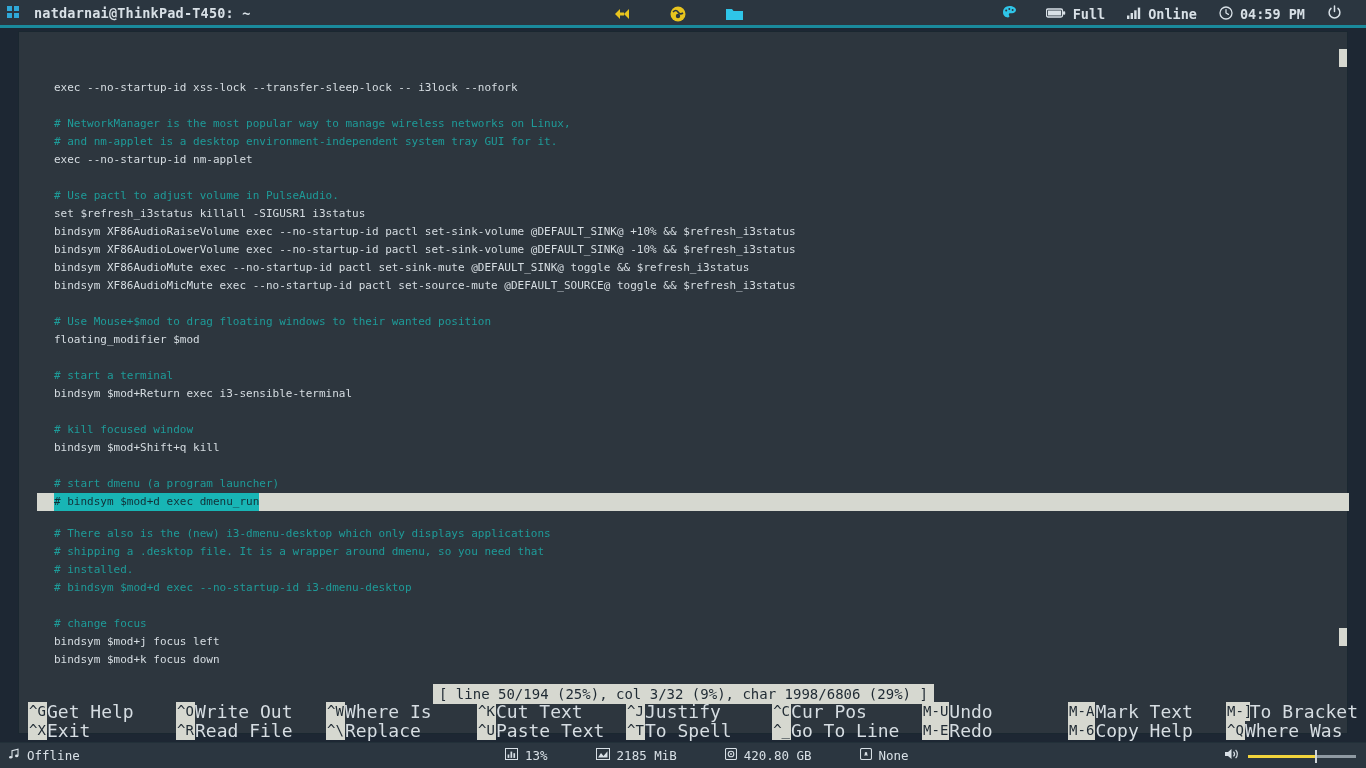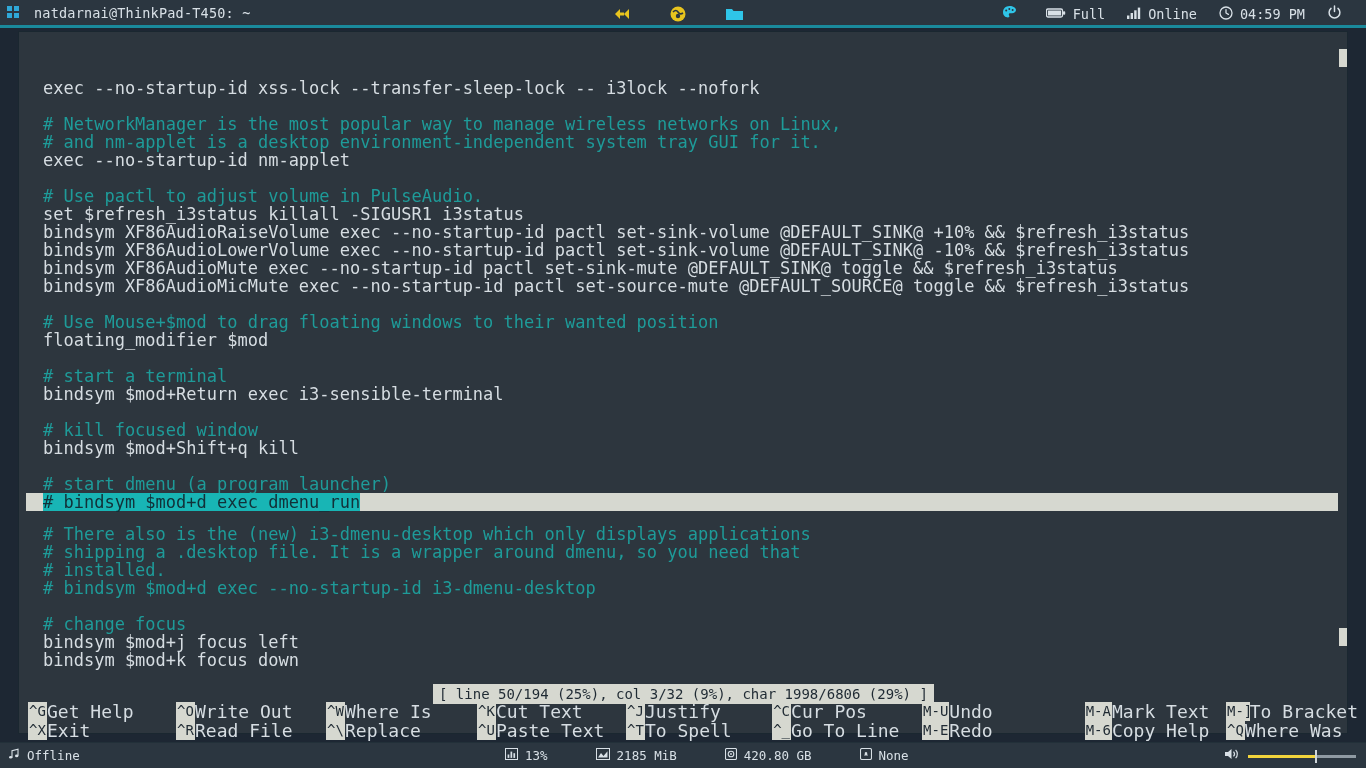--- a/index.html
+++ b/index.html
@@ -8,20 +8,21 @@
     background:#1d2733;
     font-family:"DejaVu Sans Mono","Liberation Mono",monospace;
     overflow:hidden;
   }
 
   
   #topbar{
     position:absolute; left:0; top:0; width:1366px; height:28px;
     background:#2b3640; display:flex; align-items:center;
     border-bottom:3px solid #1a8a9c;
+    font-weight:bold;
   }
   #topbar .grip{
     width:26px; height:28px; display:flex; align-items:center; justify-content:center;
   }
   #topbar .grip svg{ display:block; }
   .tb-title{
     color:#d8e0e6; font-size:13.5px; letter-spacing:.2px; margin-left:8px;
     white-space:nowrap;
   }
   .tb-center{
@@ -49,22 +50,22 @@
     background:#d6d8d0; color:#1f2a33;
     font-size:14px; line-height:20px;
     display:flex; align-items:center;
   }
   .nh-left{ padding-left:18px; }
   .nh-center{ position:absolute; left:0; right:0; text-align:center; }
   .nh-right{ position:absolute; right:16px; }
 
   
   #editor{
-    position:absolute; left:7px; top:47px; width:1312px; height:565px;
-    font-size:17px; line-height:18px; color:#d6dde2; white-space:pre;
+    position:absolute; left:18px; top:47px; width:1312px; height:565px;
+    font-size:11px; line-height:18px; color:#d6dde2; white-space:pre;
   }
   .ln{ height:18px; padding-left:17px; }
   .cm{ color:#1e9b99; }
   .tx{ color:#d6dde2; }
   .sel-row{
     position:relative; height:18px; padding:16px;
   }
   .sel-row .grayfill{
     position:absolute; left:0; top:0; height:18px; right:0;
     background:#d6d8d0;
@@ -283,21 +284,21 @@
       <div class="sc-col" style="width: 148px;">
         <div class="sc-row">
           <span class="sc-key">M-U</span>
           <span class="sc-lab">Undo</span>
         </div>
         <div class="sc-row">
           <span class="sc-key">M-E</span>
           <span class="sc-lab">Redo</span>
         </div>
       </div>
-      <div class="sc-col" style="width: 160px; align-items: center;">
+      <div class="sc-col" style="width: 160px;">
         <div class="sc-row">
           <span class="sc-key">M-A</span>
           <span class="sc-lab">Mark Text</span>
         </div>
         <div class="sc-row">
           <span class="sc-key">M-6</span>
           <span class="sc-lab">Copy Help</span>
         </div>
       </div>
       <div class="sc-col" style="width: 132px;">

